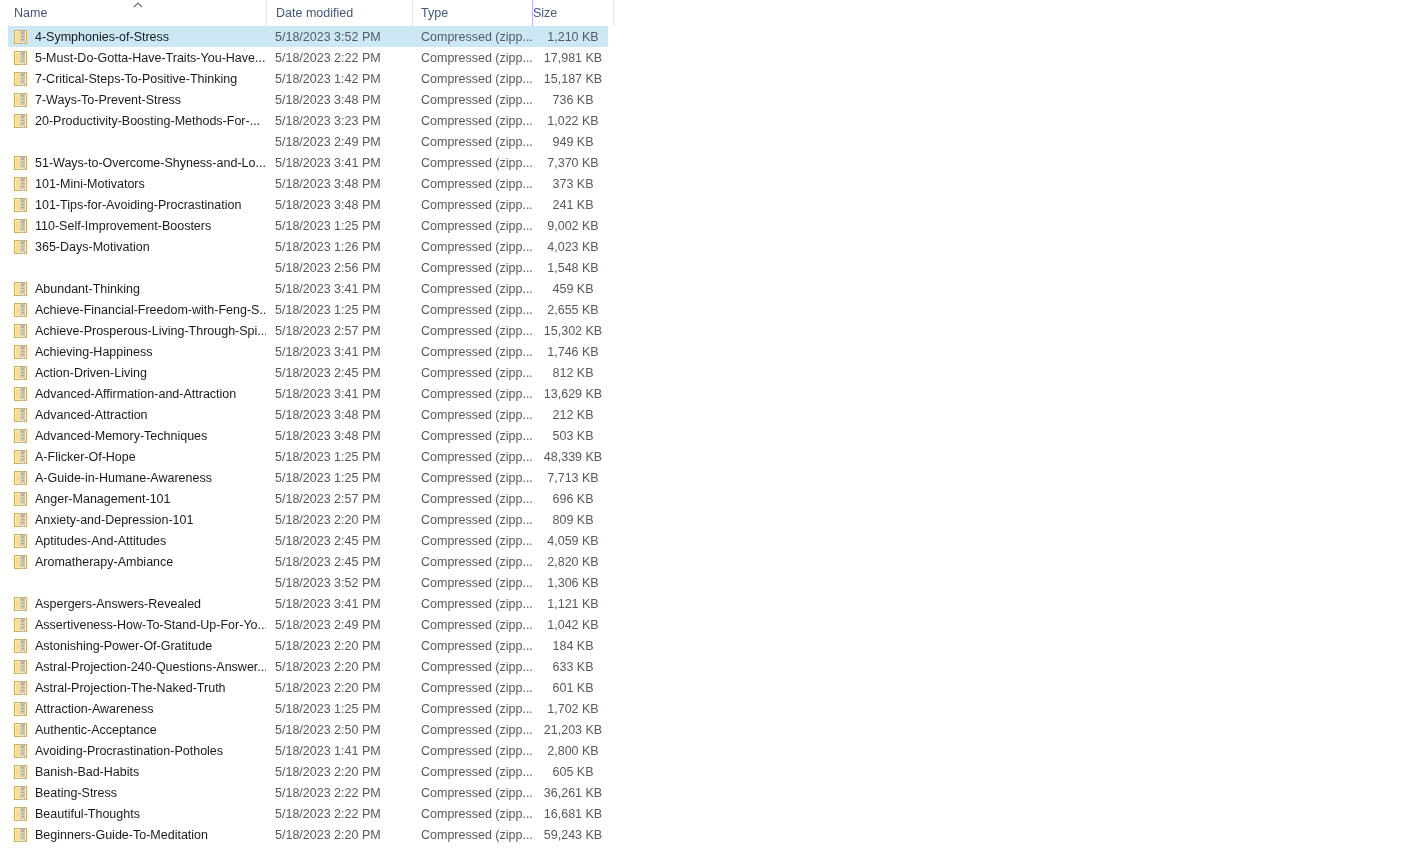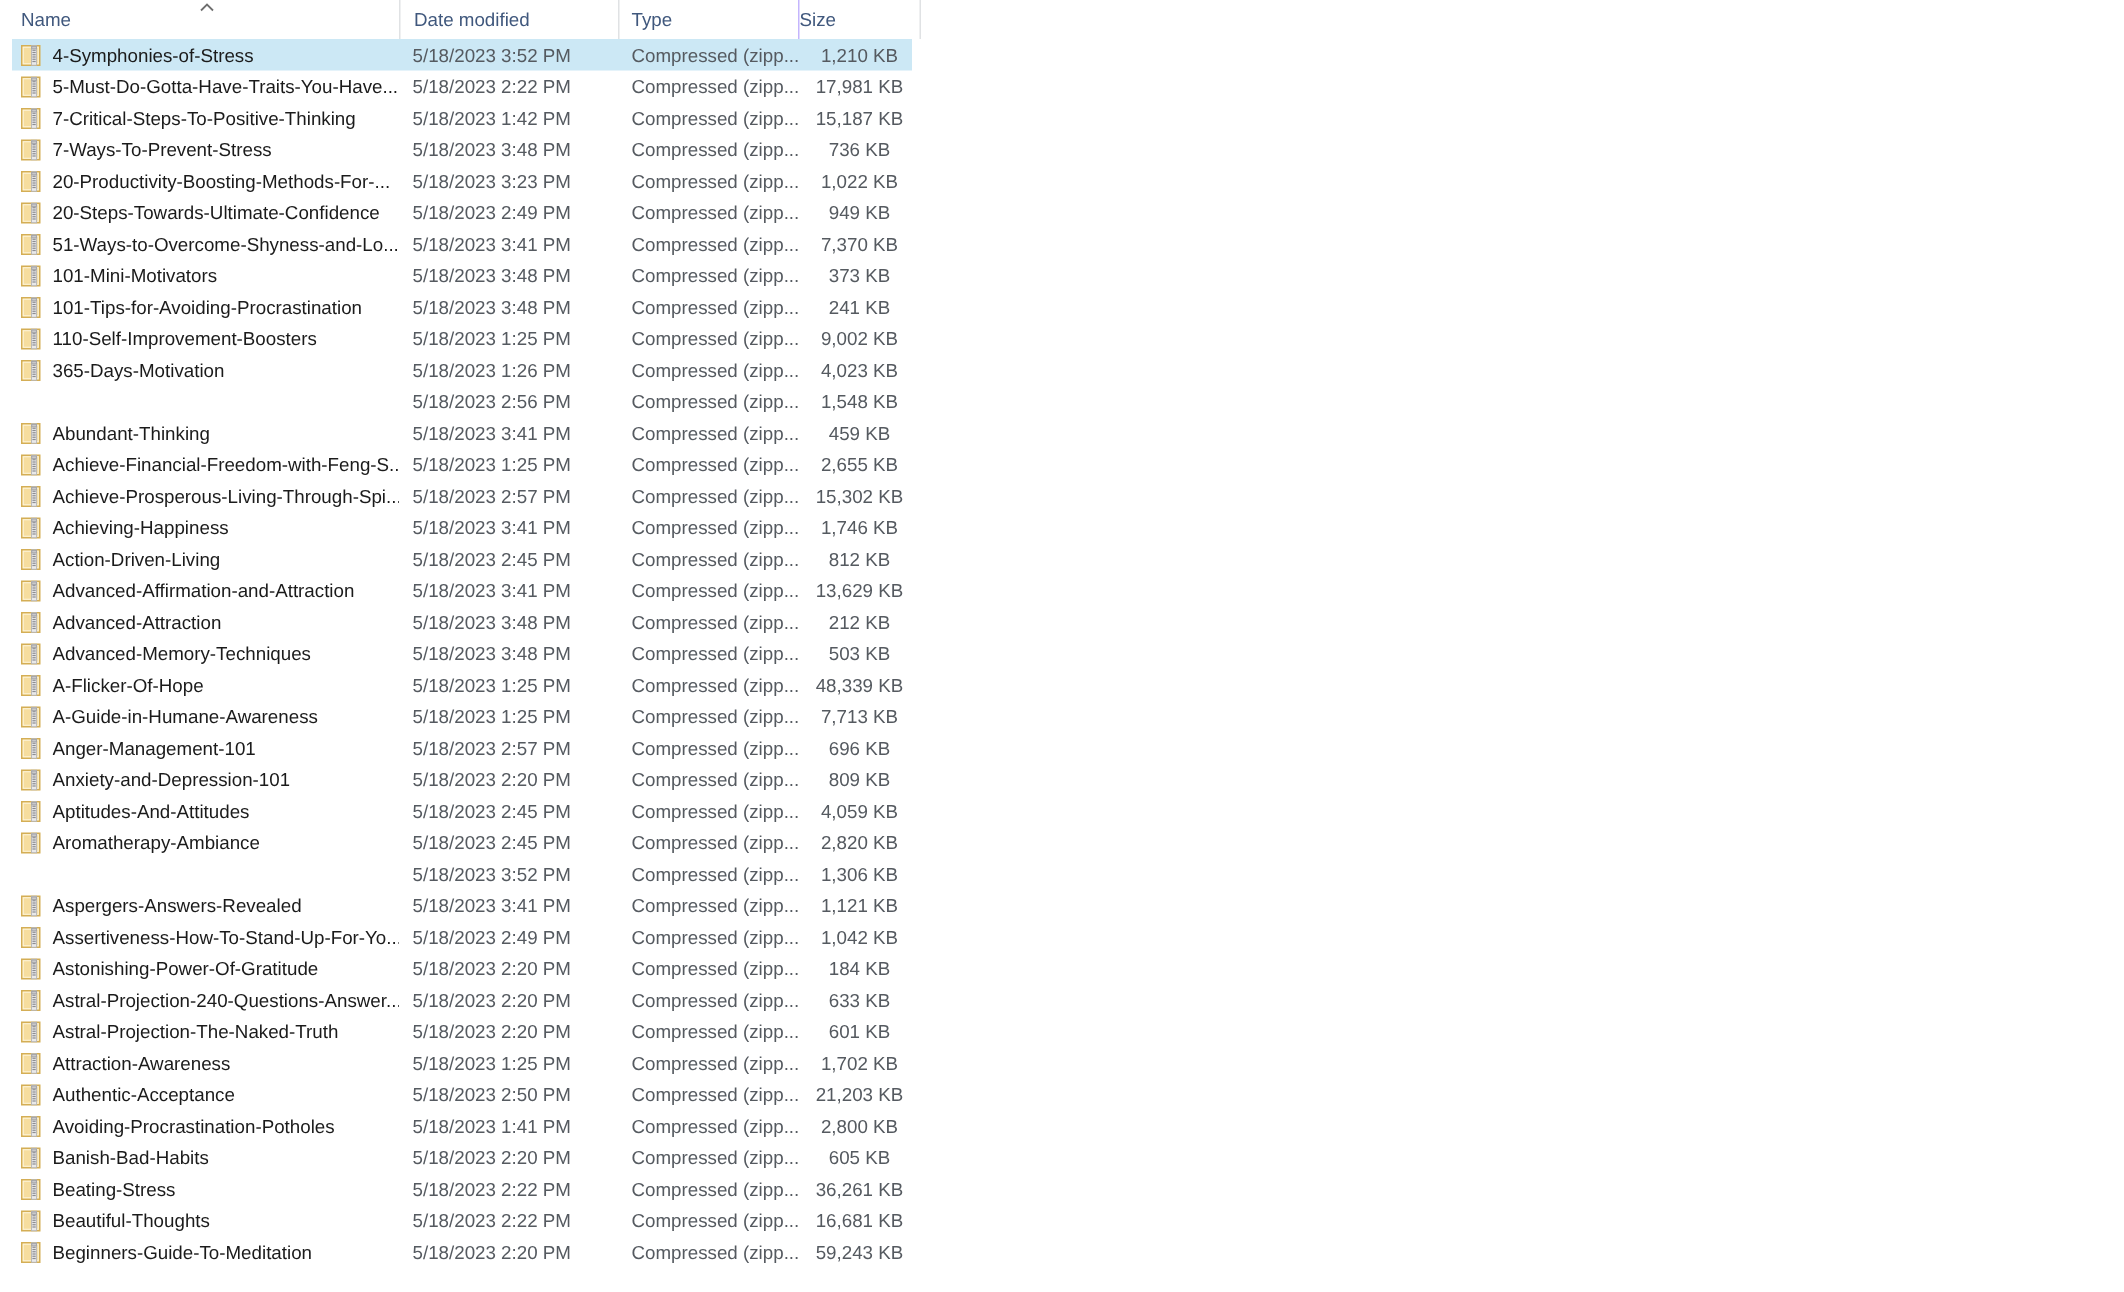--- a/index.html
+++ b/index.html
@@ -316,40 +316,20 @@
       <span>5/18/2023 3:23 PM</span>
     </div>
     <div class="cell cell-type">
       <span>Compressed (zipp...</span>
     </div>
     <div class="cell cell-size">
       <span>1,022 KB</span>
     </div>
   </div>
         <div class="row">
-    <div class="cell cell-name">
-      <span class="zip-icon">
-        <svg width="14" height="16" viewBox="0 0 14 16" aria-hidden="true">
-          <rect x="0.5" y="1.5" width="12" height="13" fill="#f6dd9e" stroke="#d4ae55" stroke-width="1"></rect>
-          <rect x="1.5" y="2.5" width="10" height="11" fill="none" stroke="#fdf3d8" stroke-width="0.7"></rect>
-          <rect x="7" y="1.5" width="3.4" height="13" fill="#e9e9ea" stroke="#b4b4b6" stroke-width="0.6"></rect>
-          <g fill="#8d8d90">
-            <rect x="7.6" y="2.6" width="2.2" height="0.8"></rect>
-            <rect x="7.6" y="4.1" width="2.2" height="0.8"></rect>
-            <rect x="7.6" y="5.6" width="2.2" height="0.8"></rect>
-            <rect x="7.6" y="7.1" width="2.2" height="0.8"></rect>
-            <rect x="7.6" y="8.6" width="2.2" height="0.8"></rect>
-            <rect x="7.6" y="10.1" width="2.2" height="0.8"></rect>
-            <rect x="7.6" y="11.6" width="2.2" height="0.8"></rect>
-          </g>
-          <rect x="7.2" y="2.0" width="3" height="1.6" fill="#c9c9cc" stroke="#9b9b9e" stroke-width="0.5"></rect>
-        </svg>
-      </span>
-      <span class="name-text">20-Steps-Towards-Ultimate-Confidence</span>
-    </div>
     <div class="cell cell-date">
       <span>5/18/2023 2:49 PM</span>
     </div>
     <div class="cell cell-type">
       <span>Compressed (zipp...</span>
     </div>
     <div class="cell cell-size">
       <span>949 KB</span>
     </div>
   </div>

